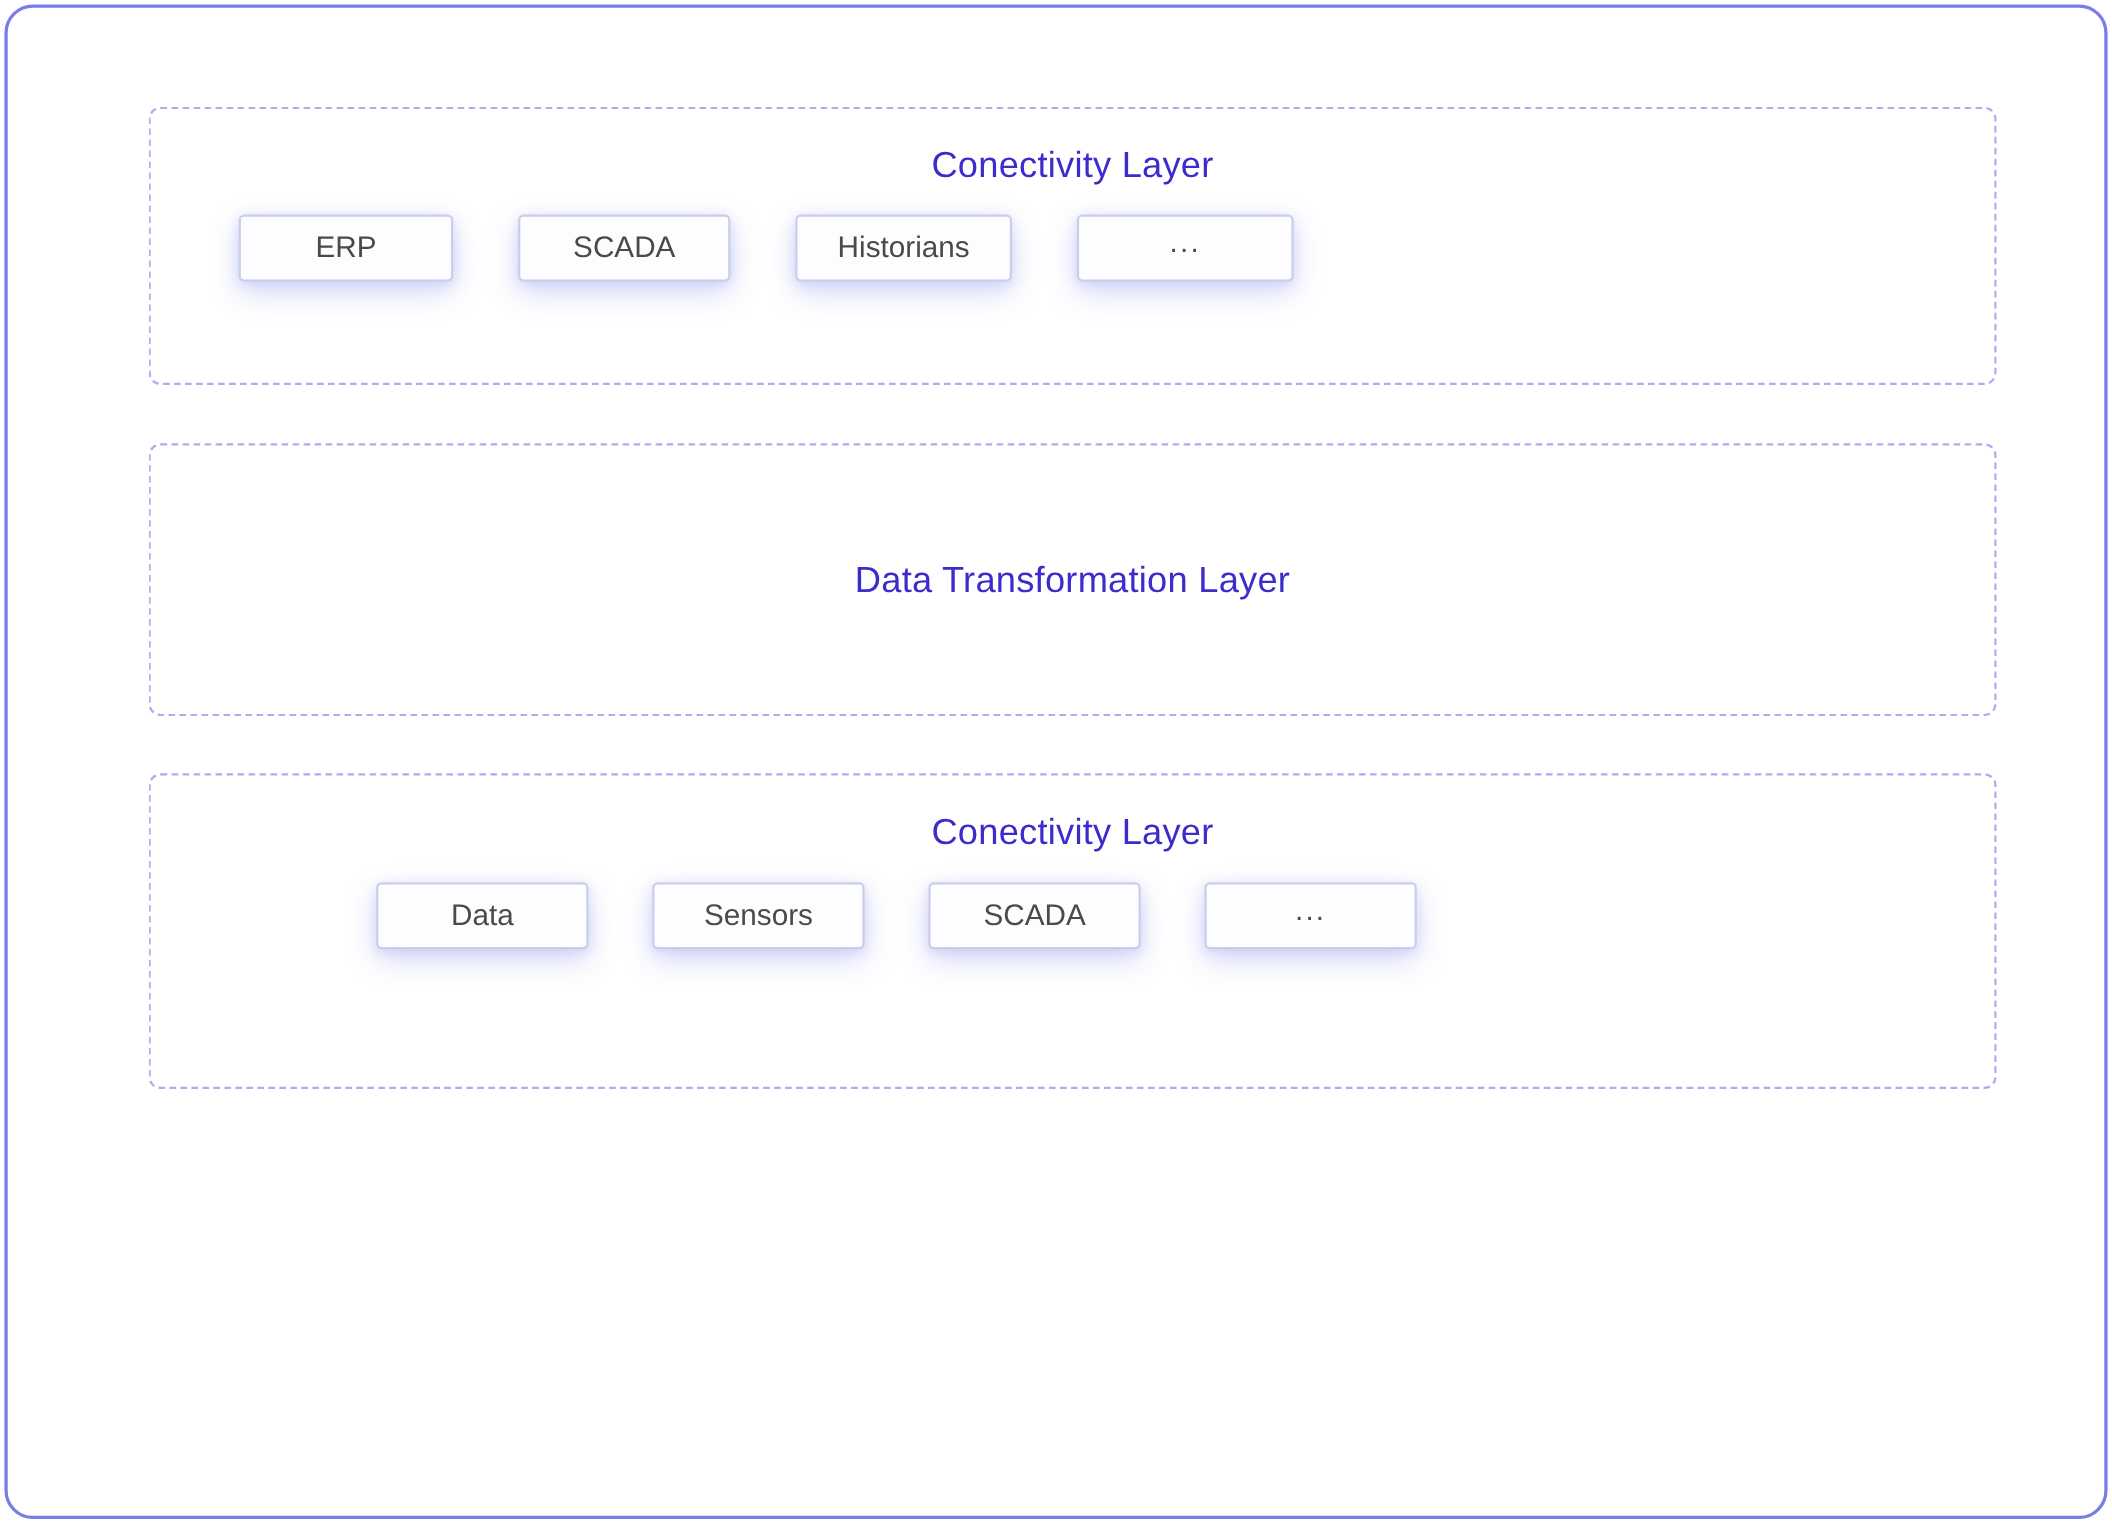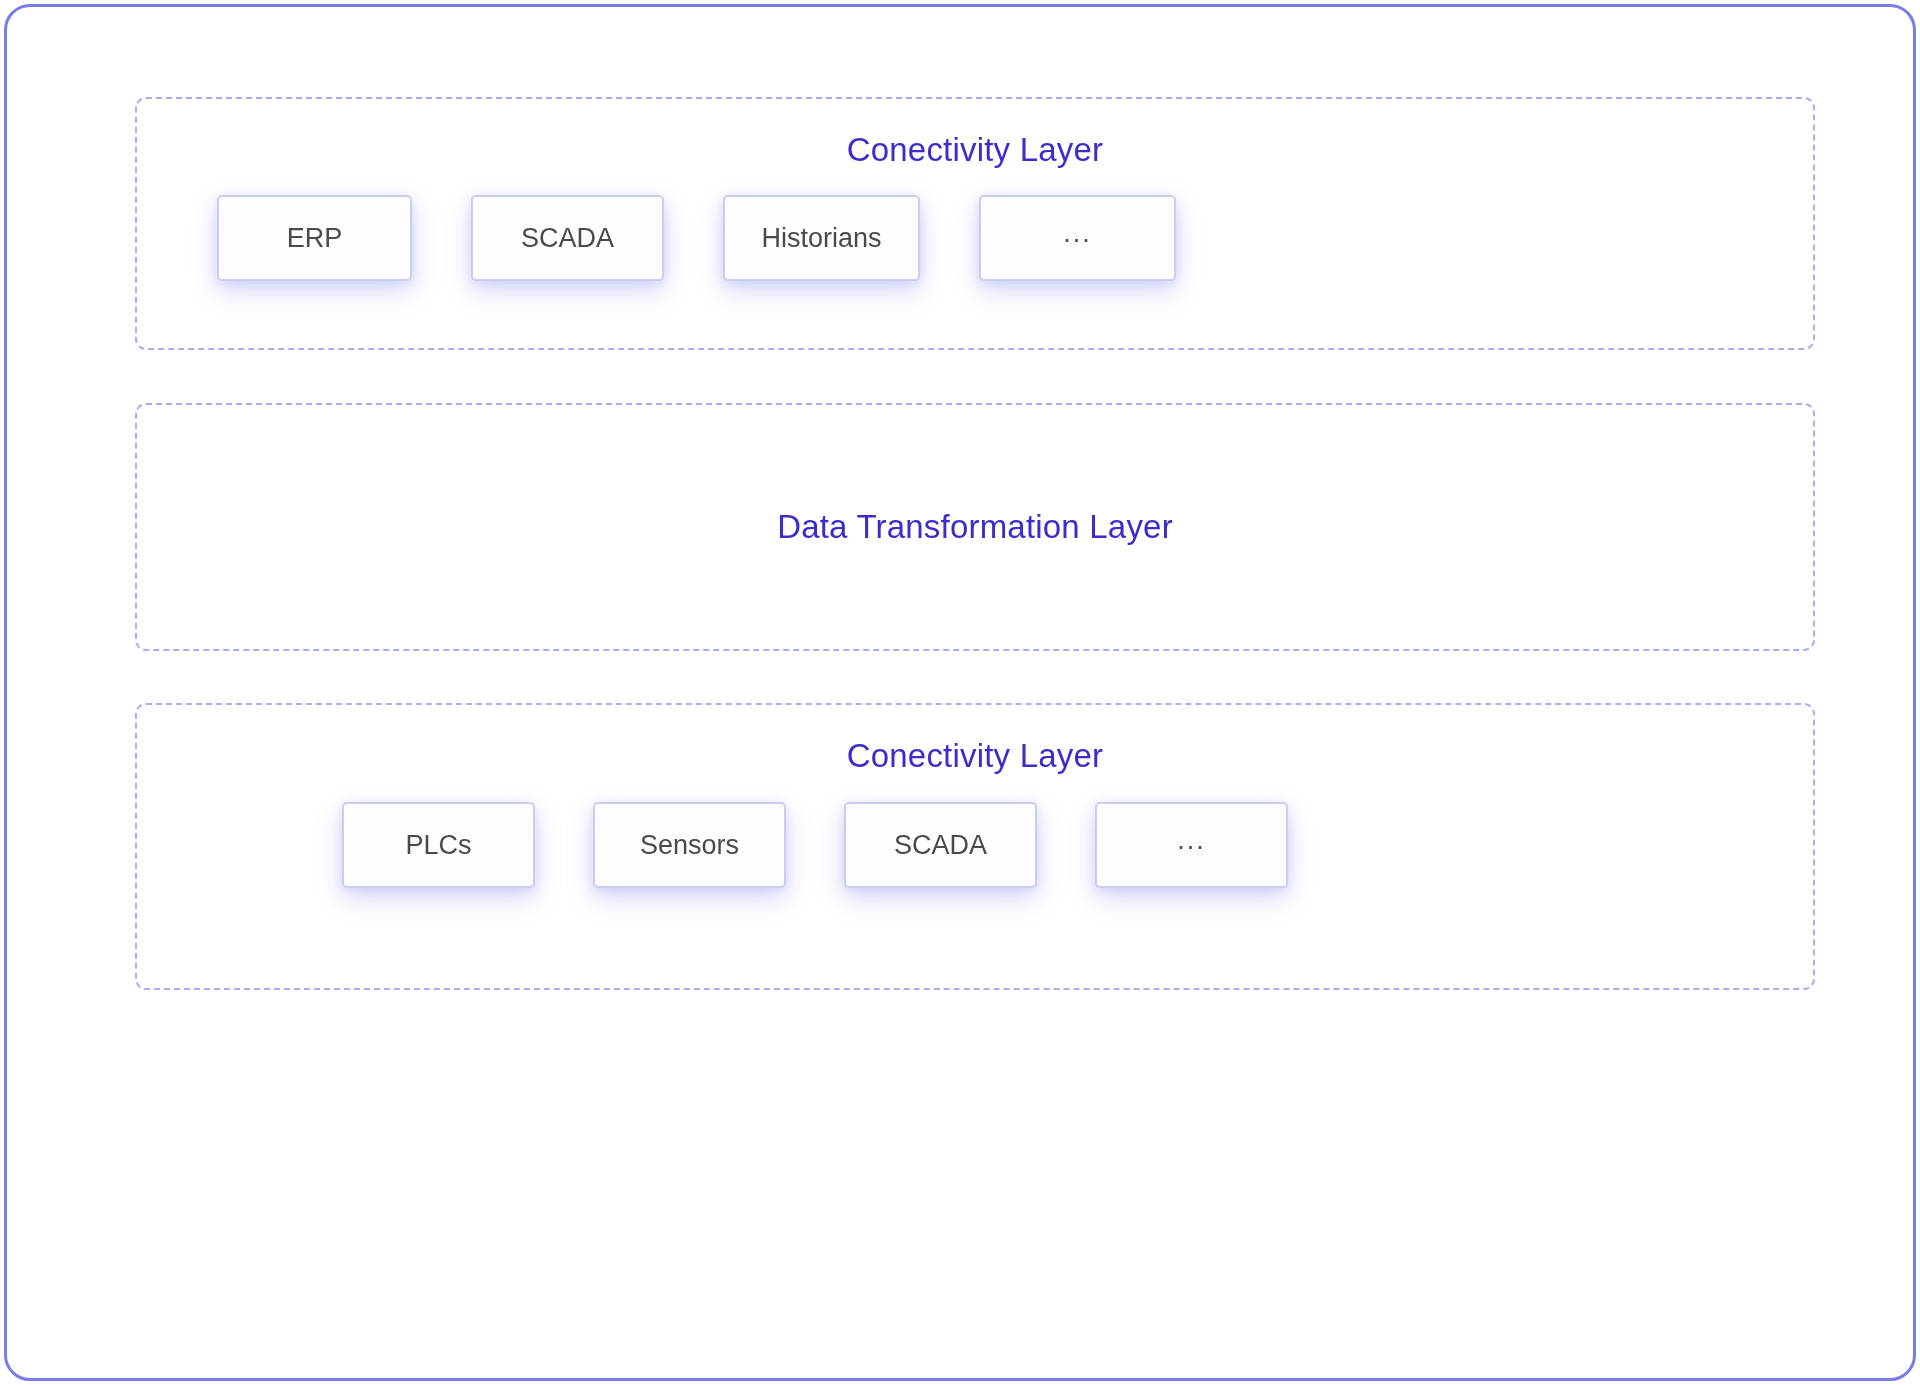--- a/index.html
+++ b/index.html
@@ -107,21 +107,21 @@
     padding-left: 80px;
     gap: 59px;
   }
 
   .node-row.row-bottom {
     padding-left: 205px;
     gap: 58px;
   }
 
   .node {
-    height: 86px;
+    height: 61px;
     background: #FDFDFF;
     border: 2px solid #C9CEEC;
     border-radius: 5px;
     display: flex;
     align-items: center;
     justify-content: center;
     color: #4A4A4A;
     font-size: 27px;
     font-weight: 400;
     box-shadow:
@@ -167,21 +167,21 @@
 
       <section class="layer layer-transform">
         <div class="layer-title">Data Transformation Layer</div>
       </section>
 
 
       <section class="layer layer-connectivity-bottom">
         <div class="layer-title">Conectivity Layer</div>
 
         <div class="node-row row-bottom">
-          <div class="node b-plc">PLCs</div>
+          <div class="node b-plc">Data</div>
           <div class="node b-sens">Sensors</div>
           <div class="node b-scada">SCADA</div>
           <div class="node b-ell ellipsis">...</div>
         </div>
       </section>
 
     </div>
   </div>
 </div>
 

